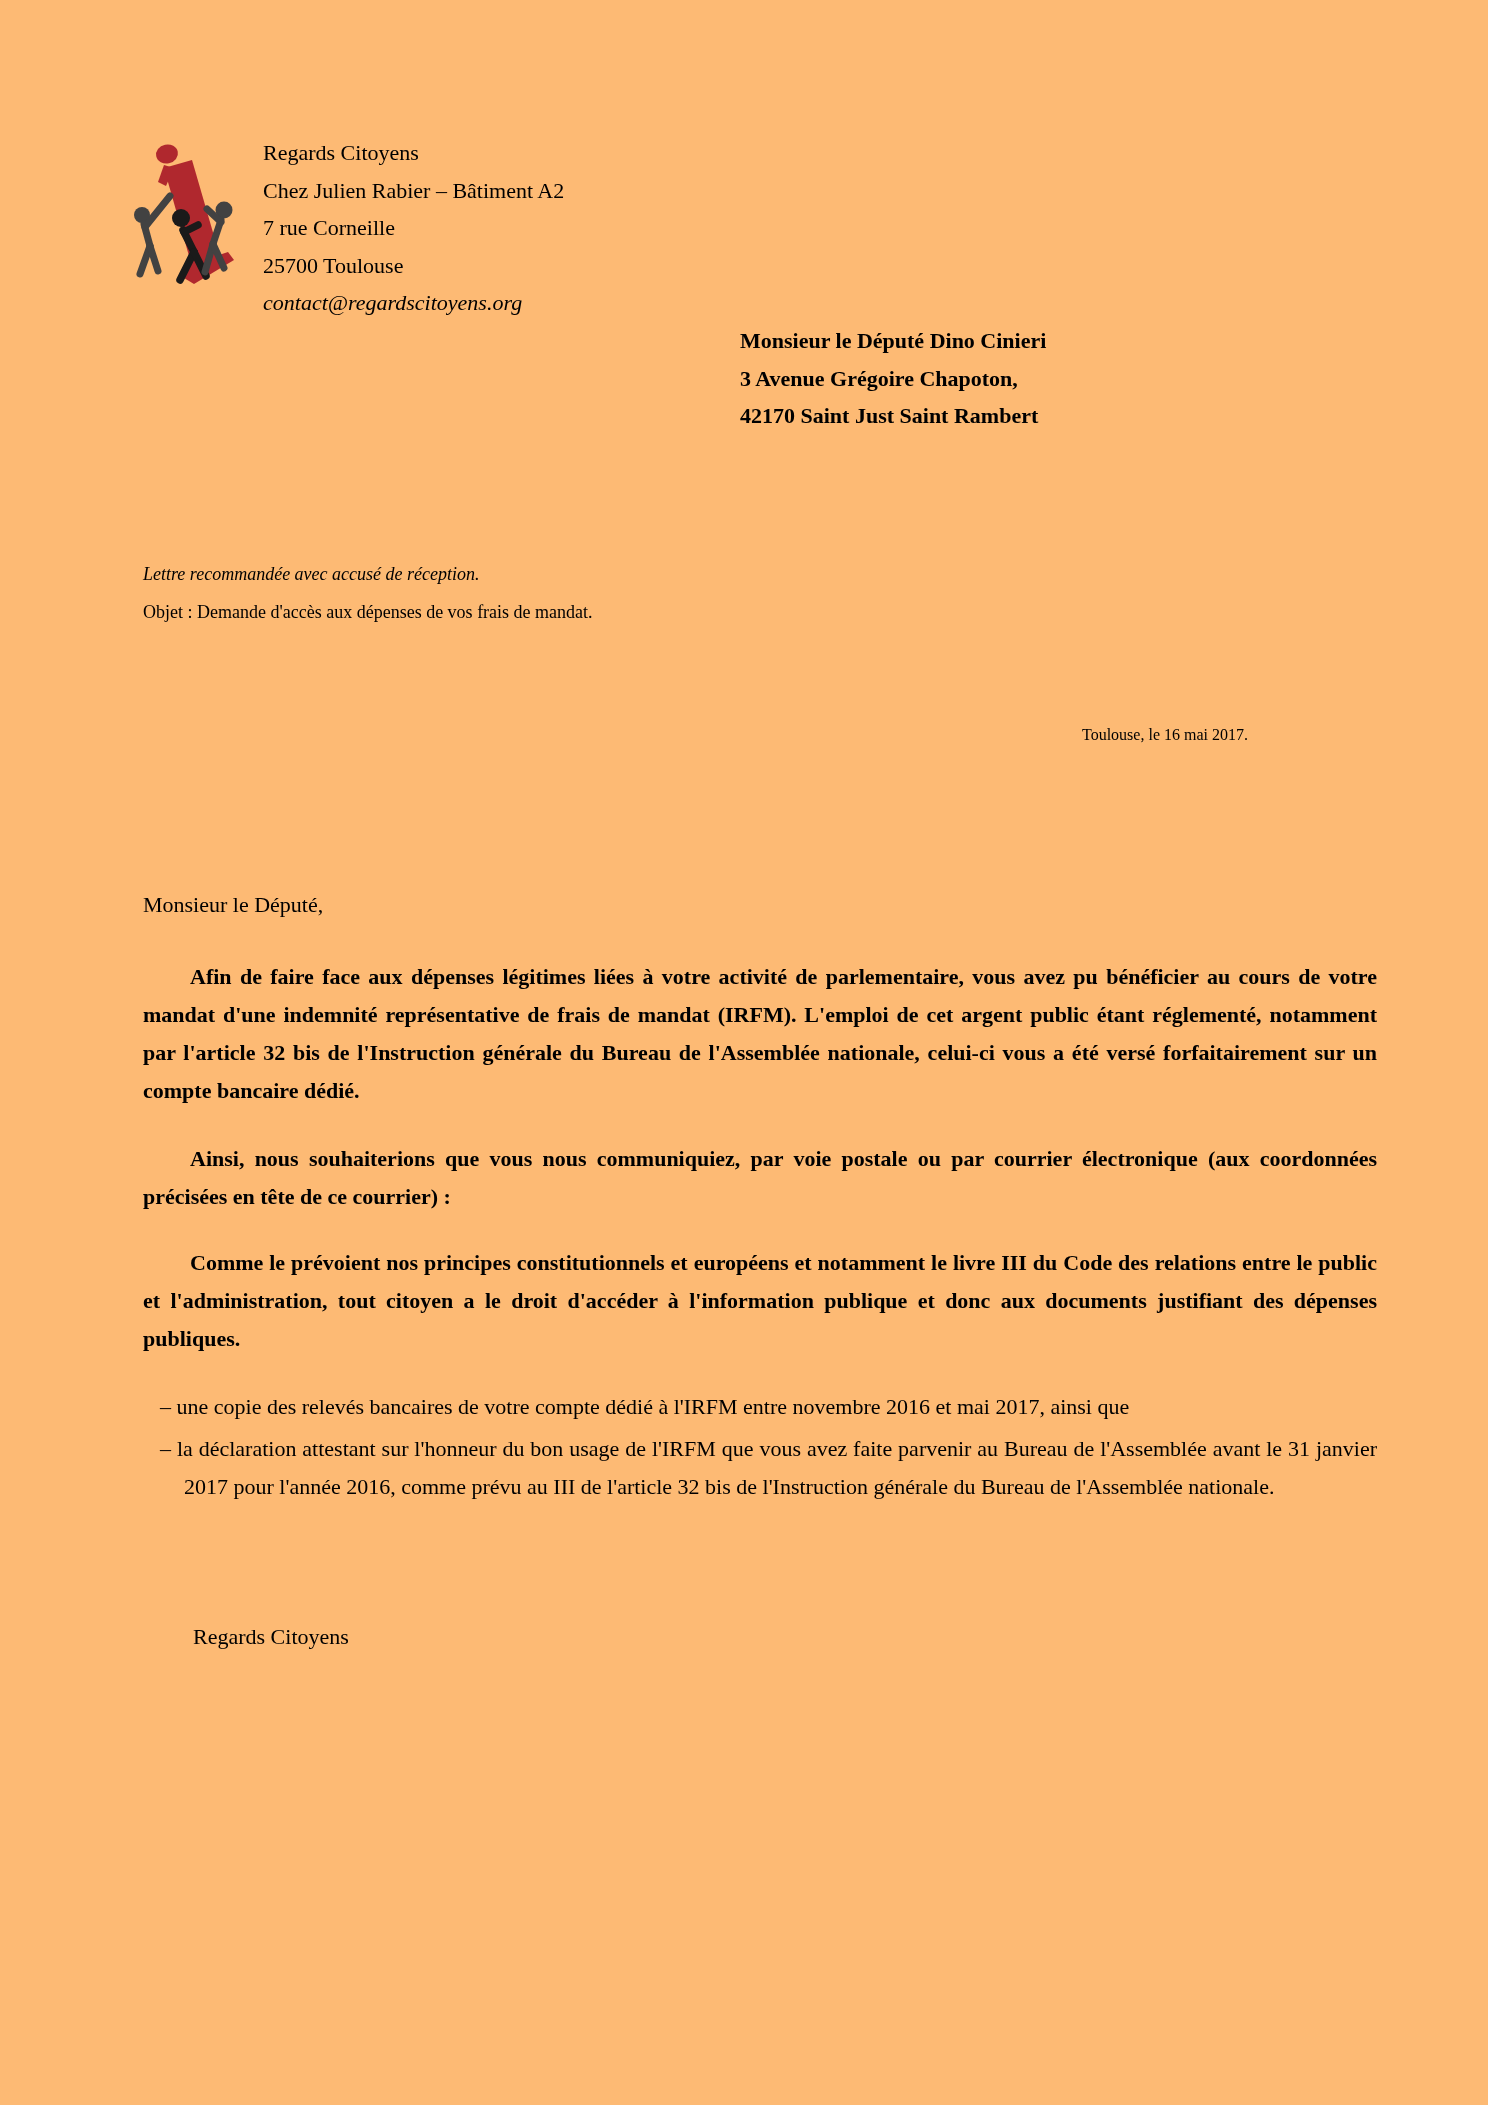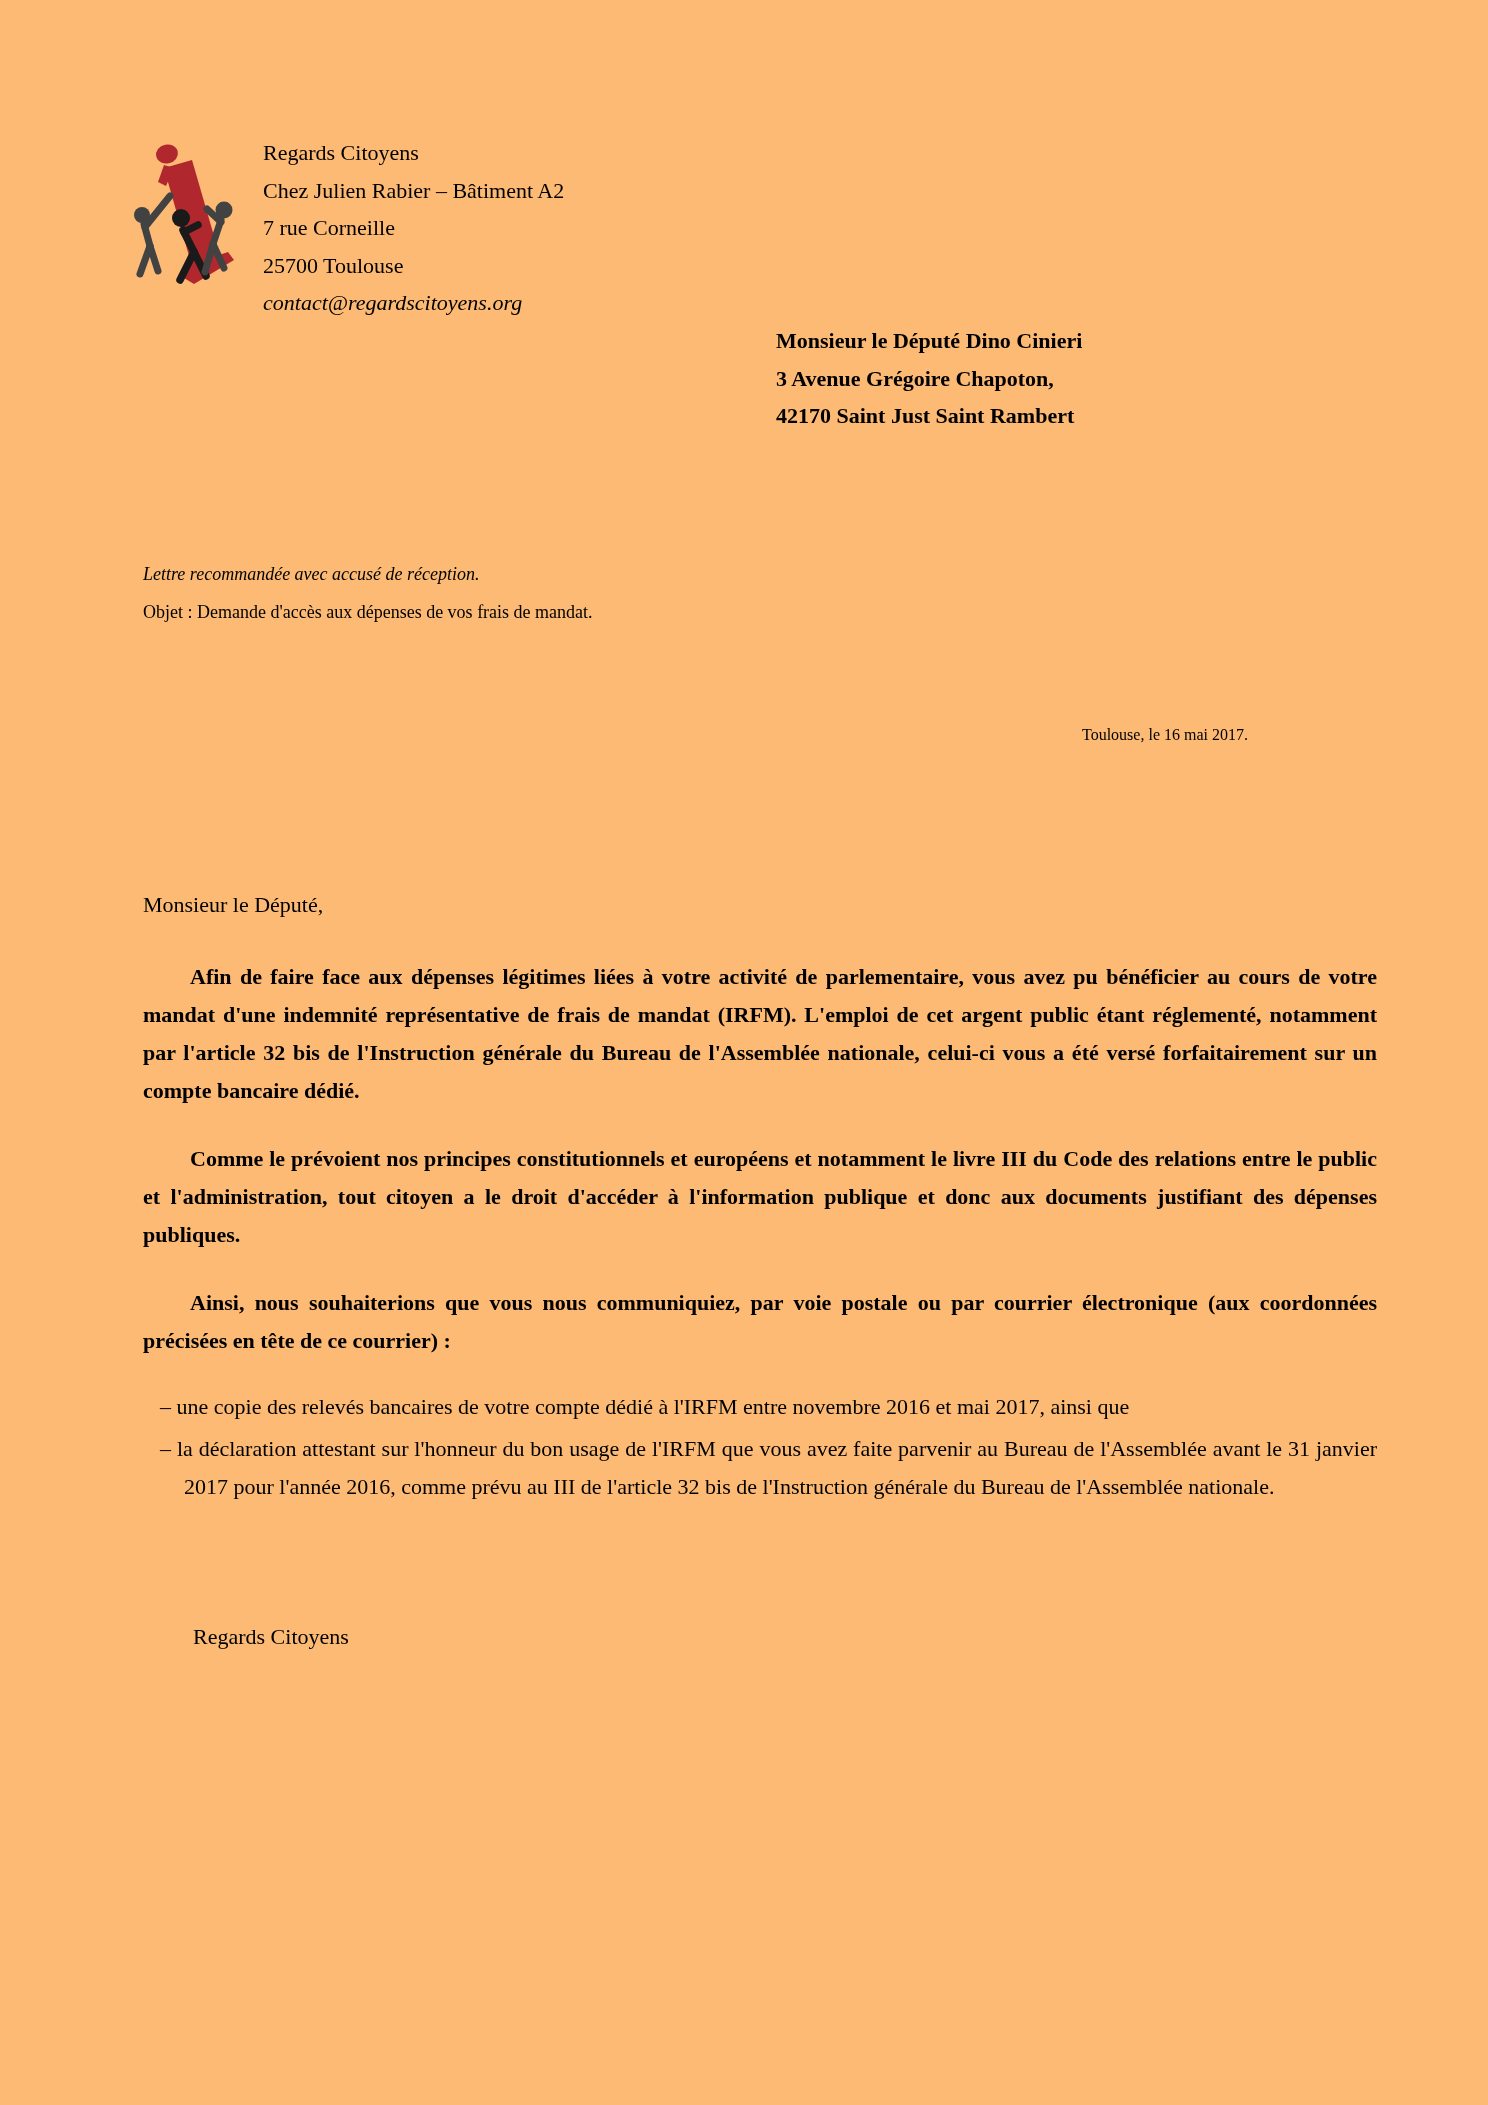--- a/index.html
+++ b/index.html
@@ -17,21 +17,21 @@
   
   .logo { left: 128px; top: 138px; width: 112px; height: 150px; }
   .sender {
     left: 263px; top: 134px;
     font-size: 22px; line-height: 37.6px;
     white-space: nowrap;
   }
   .sender .email { font-style: italic; }
 
   .recipient {
-    left: 776px; top: 322px;
+    left: 740px; top: 322px;
     font-size: 22px; line-height: 37.7px;
     font-weight: bold; white-space: nowrap;
   }
 
   .notice-block { left: 143px; top: 556px; font-size: 18px; line-height: 37.8px; white-space: nowrap; }
   .notice-block .notice { font-style: italic; }
 
   .dateline { left: 1082px; top: 726px; font-size: 16px; white-space: nowrap; }
 
   
@@ -104,22 +104,22 @@
     <div class="notice">Lettre recommandée avec accusé de réception.</div>
     <div>Objet : Demande d'accès aux dépenses de vos frais de mandat.</div>
   </div>
 
   <div class="abs dateline">Toulouse, le 16 mai 2017.</div>
 
   <div class="abs letter-body">
     <div class="salutation">Monsieur le Député,</div>
 
     <div class="para">Afin de faire face aux dépenses légitimes liées à votre activité de parlementaire, vous avez pu bénéficier au cours de votre mandat d'une indemnité représentative de frais de mandat (IRFM). L'emploi de cet argent public étant réglementé, notamment par l'article 32 bis de l'Instruction générale du Bureau de l'Assemblée nationale, celui-ci vous a été versé forfaitairement sur un compte bancaire dédié.</div>
+    <div class="para chapeau">Ainsi, nous souhaiterions que vous nous communiquiez, par voie postale ou par courrier électronique (aux coordonnées précisées en tête de ce courrier) :</div>
     <div class="para">Comme le prévoient nos principes constitutionnels et européens et notamment le livre III du Code des relations entre le public et l'administration, tout citoyen a le droit d'accéder à l'information publique et donc aux documents justifiant des dépenses publiques.</div>
-    <div class="para chapeau">Ainsi, nous souhaiterions que vous nous communiquiez, par voie postale ou par courrier électronique (aux coordonnées précisées en tête de ce courrier) :</div>
 
     <div class="list">
       <div class="list-item"><span>–</span> <span>une copie des relevés bancaires de votre compte dédié à l'IRFM entre novembre 2016 et mai 2017, ainsi que</span></div>
       <div class="list-item last"><span>–</span> <span>la déclaration attestant sur l'honneur du bon usage de l'IRFM que vous avez faite parvenir au Bureau de l'Assemblée avant le 31 janvier 2017 pour l'année 2016, comme prévu au III de l'article 32 bis de l'Instruction générale du Bureau de l'Assemblée nationale.</span></div>
     </div>
 
 
     <div class="signature">Regards Citoyens</div>
   </div>
 

